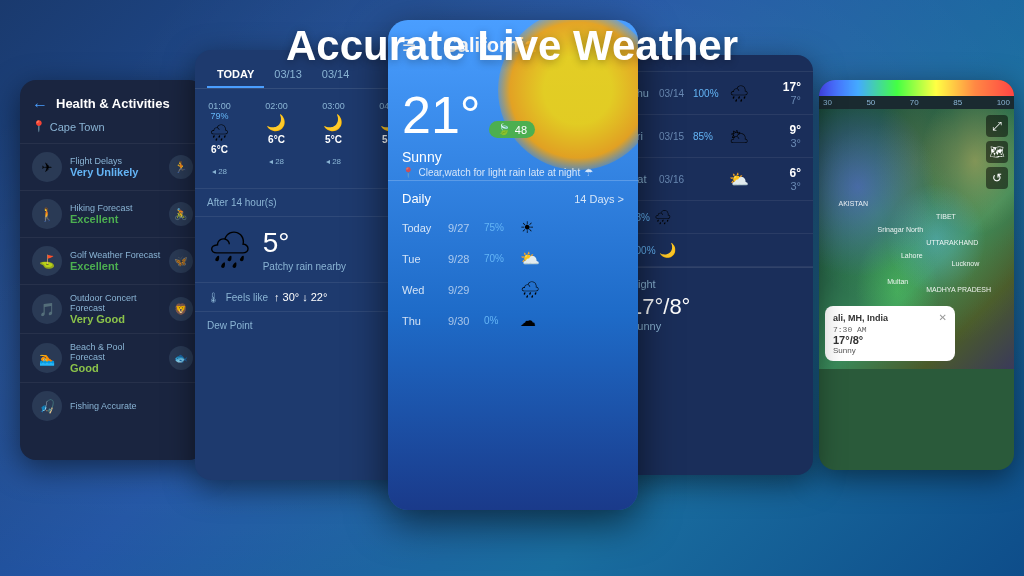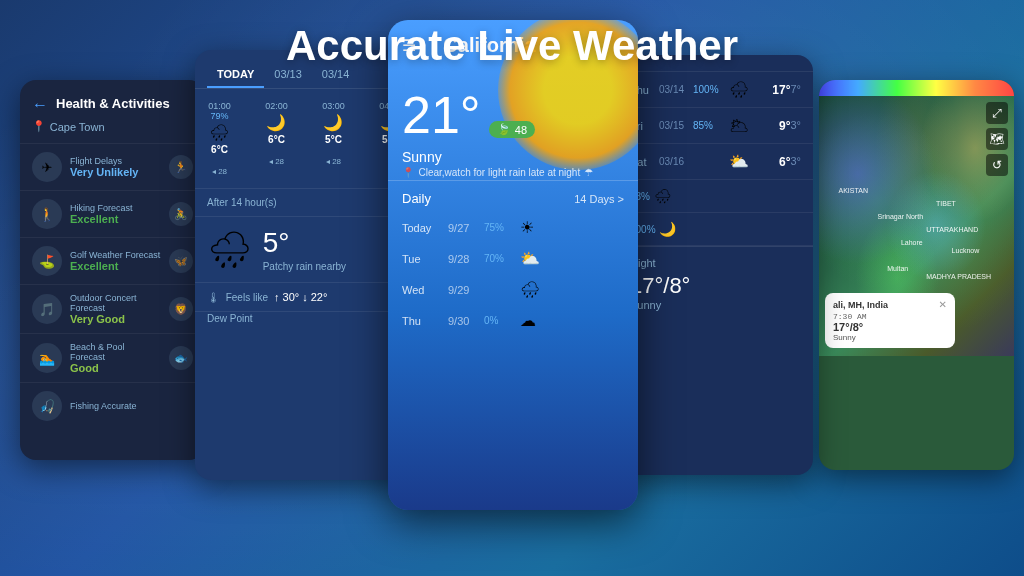--- a/index.html
+++ b/index.html
@@ -179,21 +179,21 @@
       padding: 8px 12px;
       display: flex;
       align-items: center;
       gap: 6px;
       border-top: 1px solid rgba(255,255,255,0.08);
       font-size: 10px;
       color: #8ab4d4;
     }
     .feels-temps { font-size: 11px; color: #fff; }
     .dew-point {
-      padding: 1px 12px;
+      padding: 8px 12px;
       border-top: 1px solid rgba(255,255,255,0.08);
       font-size: 10px;
       color: #8ab4d4;
     }
 
     
     .card-california {
       position: absolute;
       left: 388px;
       top: 20px;
@@ -284,21 +284,22 @@
       padding: 8px 12px;
       border-bottom: 1px solid rgba(255,255,255,0.07);
       gap: 4px;
     }
     .weekly-day-name { font-size: 11px; color: #8ab4d4; width: 25px; }
     .weekly-day-date { font-size: 10px; color: #6a8ab4; width: 30px; }
     .weekly-pct { font-size: 10px; color: #64B5F6; width: 32px; }
     .weekly-icon { font-size: 16px; width: 22px; }
     .weekly-temps {
       display: flex;
-      flex-direction: row;
+      flex-direction: column;
+      align-items: flex-end;
       margin-left: auto;
     }
     .weekly-high { font-size: 12px; color: #fff; font-weight: 600; }
     .weekly-low { font-size: 11px; color: #6a8ab4; }
     .weekly-night-section {
       padding: 10px 12px;
       border-top: 1px solid rgba(255,255,255,0.1);
     }
     .weekly-night-label { font-size: 11px; color: #8ab4d4; font-weight: 500; }
     .weekly-night-temp { font-size: 22px; color: #fff; font-weight: 500; margin-top: 4px; }
@@ -638,20 +639,27 @@
 
   <div class="weekly-night-section">
     <div class="weekly-night-label">Night</div>
     <div class="weekly-night-temp">17°/8°</div>
     <div class="weekly-night-cond">Sunny</div>
   </div>
 </div>
 
 <div class="card-map">
   <div class="map-color-bar"></div>
+  <div class="map-color-labels">
+    <span class="map-color-label">30</span>
+    <span class="map-color-label">50</span>
+    <span class="map-color-label">70</span>
+    <span class="map-color-label">85</span>
+    <span class="map-color-label">100</span>
+  </div>
   <div class="map-body">
     <div class="map-terrain"></div>
     <div class="map-weather-overlay"></div>
     <div class="map-labels" id="map-labels">
         <span class="map-label" style="top: 35%; left: 10%;">AKISTAN</span>
         <span class="map-label" style="top: 40%; left: 60%;">TIBET</span>
         <span class="map-label" style="top: 45%; left: 30%;">Srinagar North</span>
         <span class="map-label" style="top: 55%; left: 42%;">Lahore</span>
         <span class="map-label" style="top: 65%; left: 35%;">Multan</span>
         <span class="map-label" style="top: 50%; left: 55%;">UTTARAKHAND</span>

